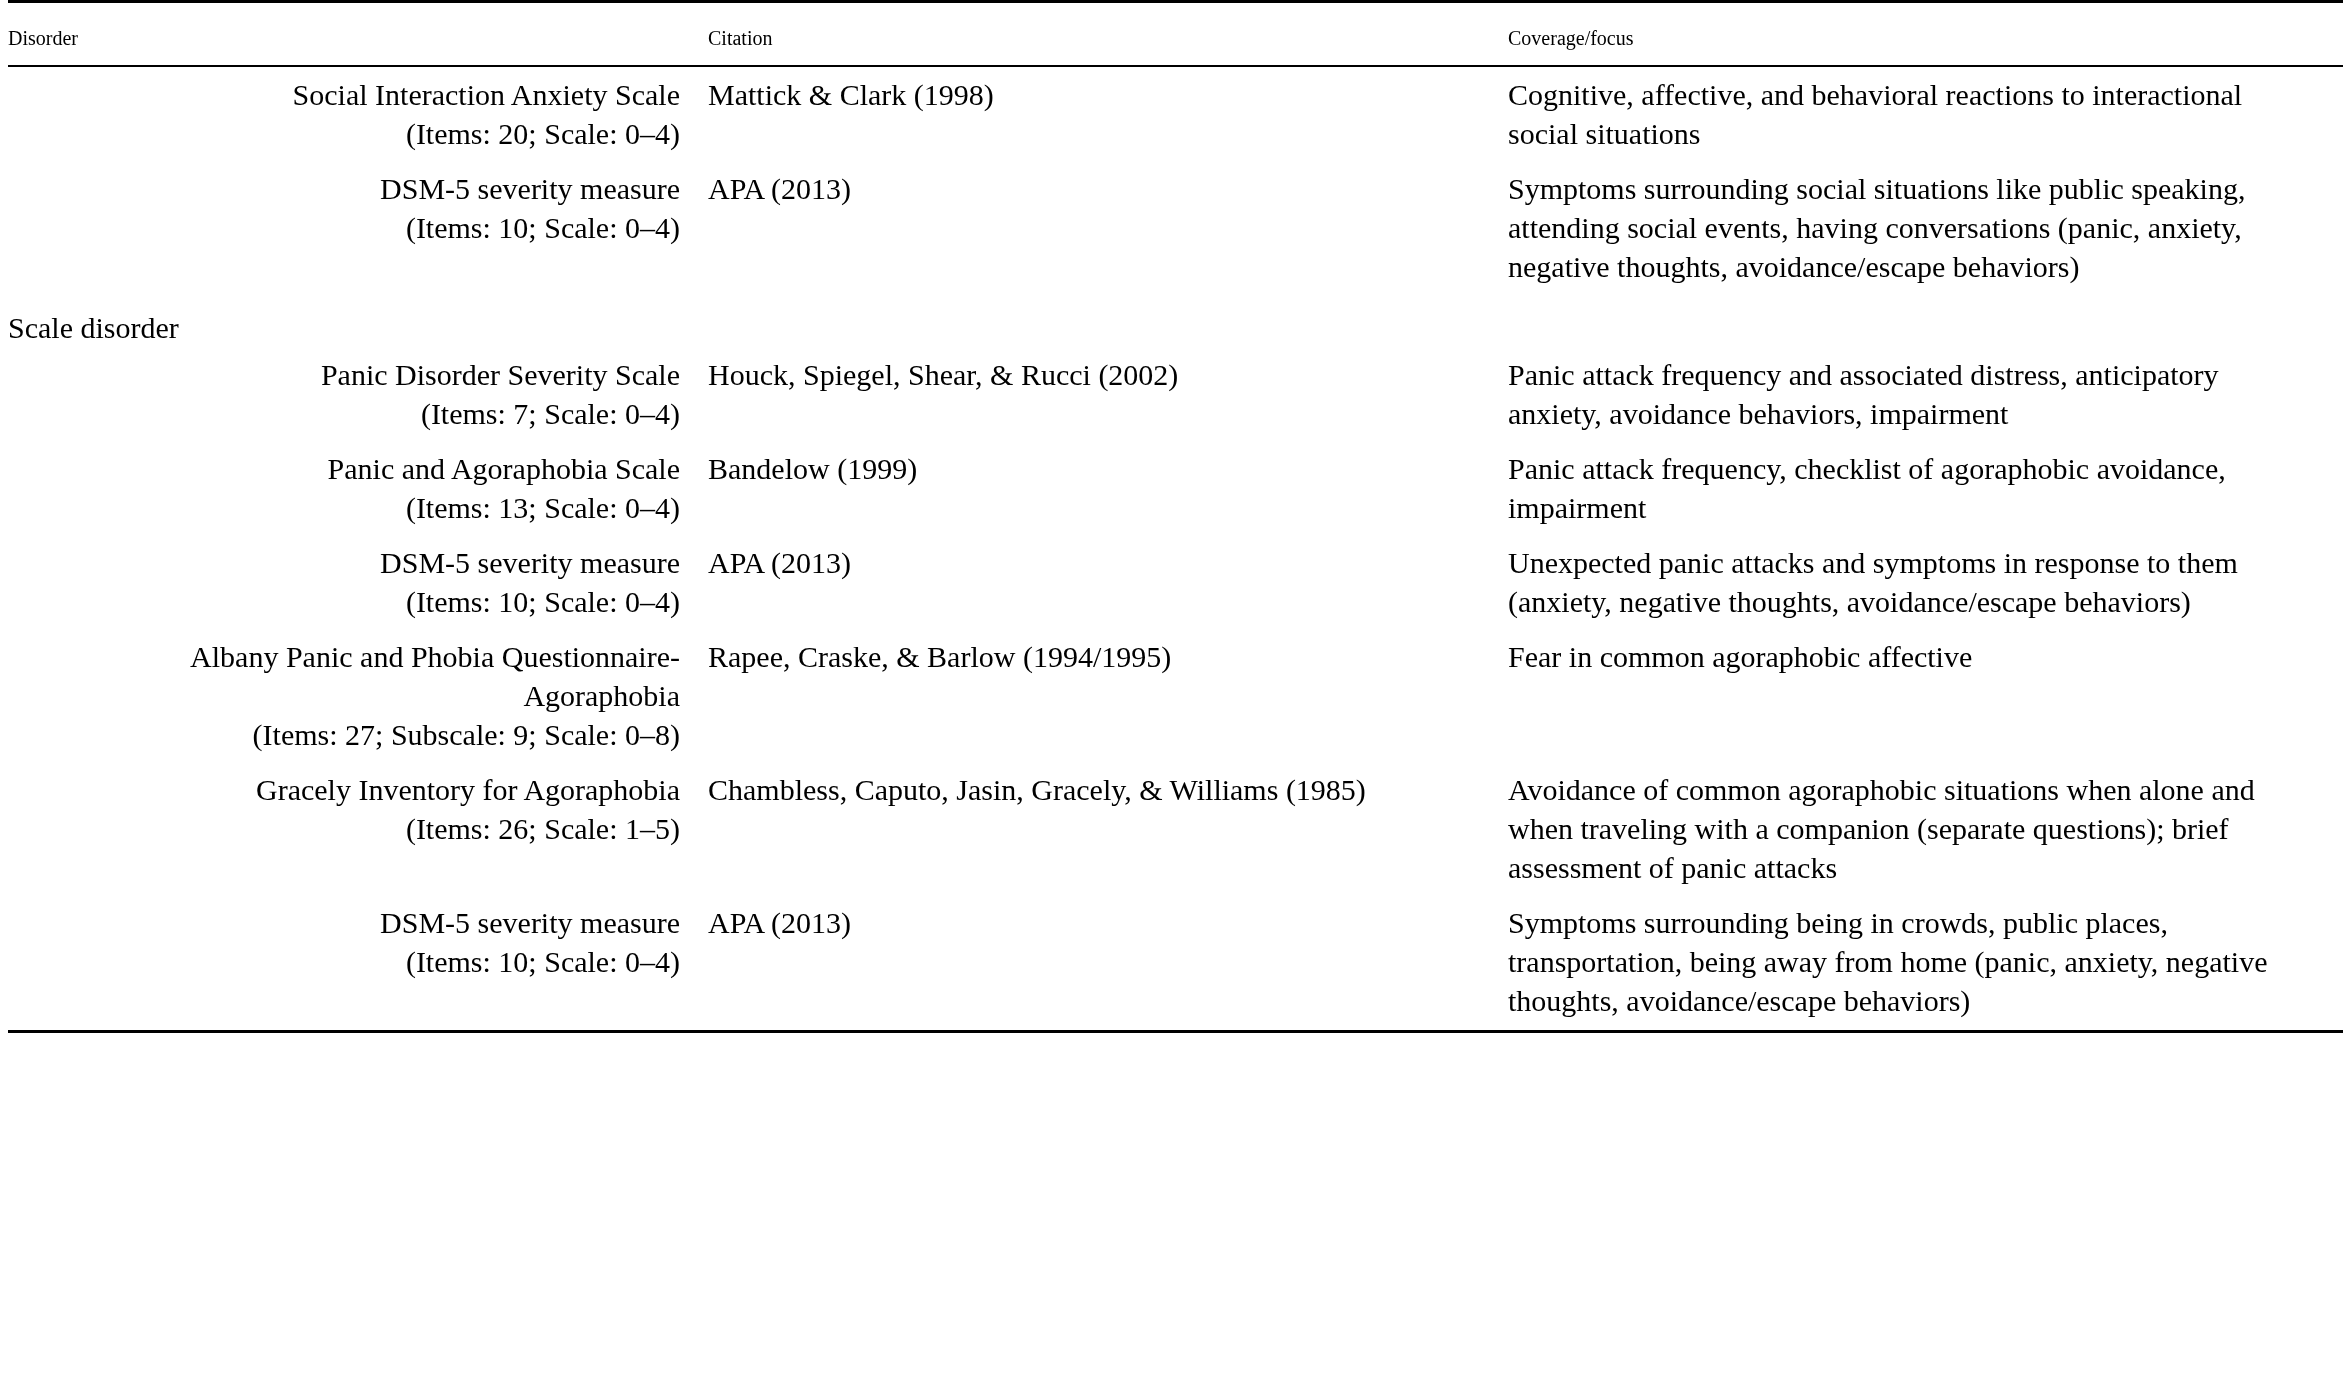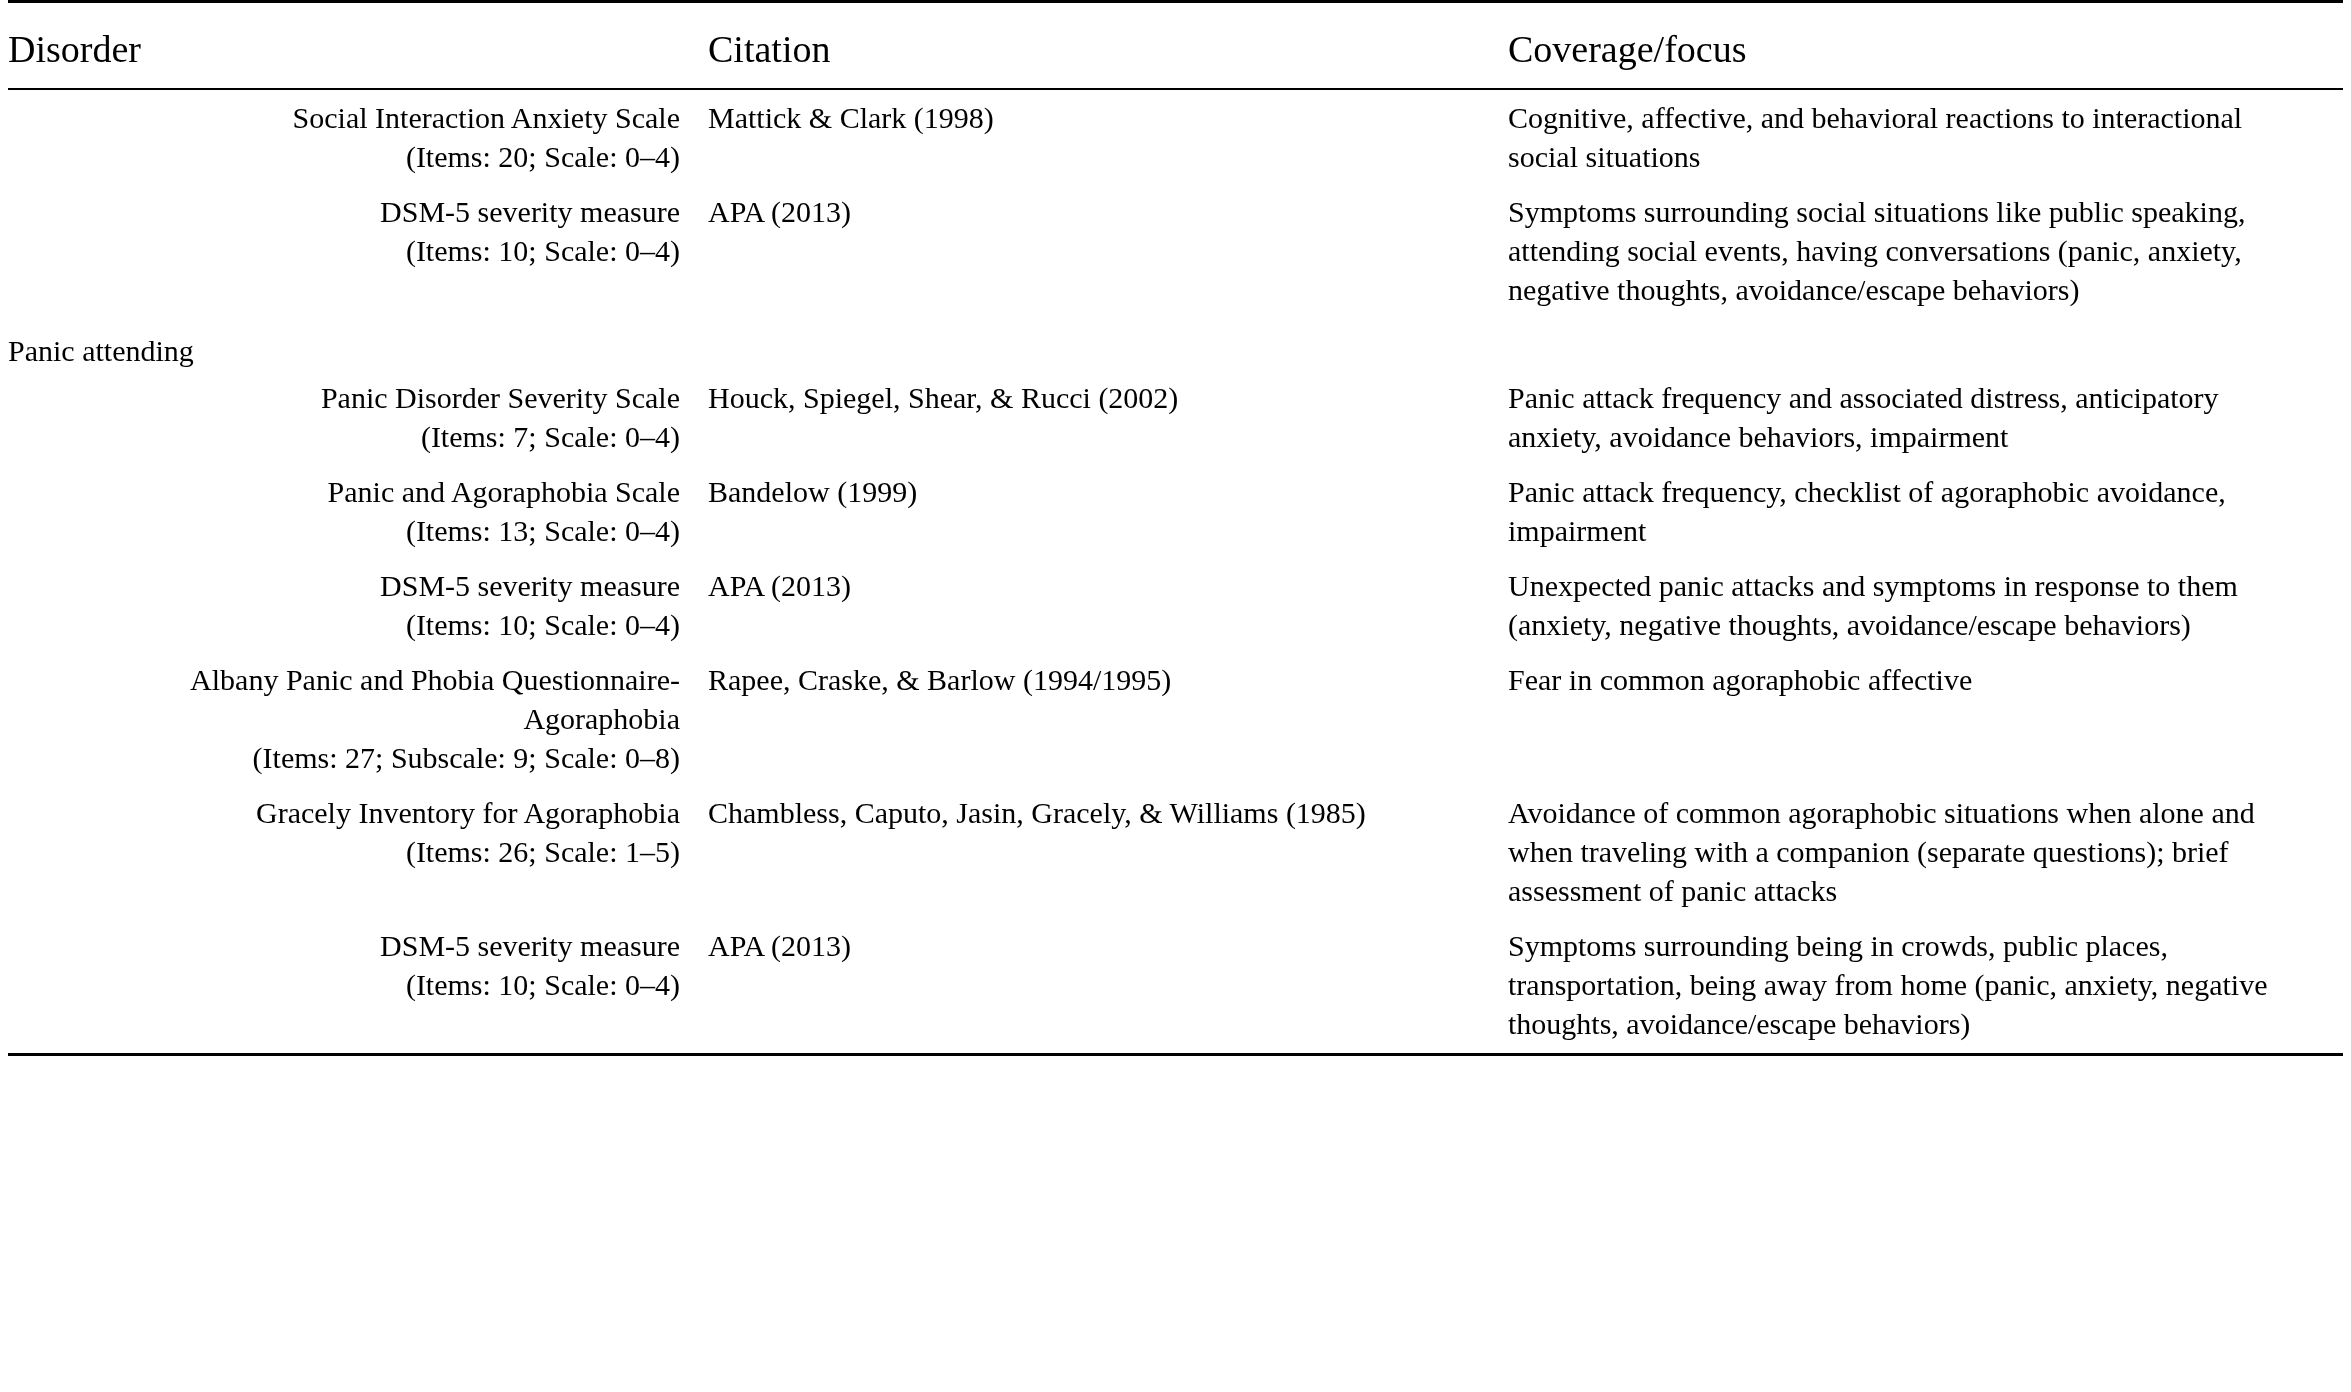--- a/index.html
+++ b/index.html
@@ -25,21 +25,21 @@
     font-size: 30px;
     line-height: 1.30;
   }
   table.measure-table col.c-disorder { width: 700px; }
   table.measure-table col.c-citation { width: 800px; }
   table.measure-table col.c-coverage { width: auto; }
 
   thead th {
     text-align: left;
     font-weight: normal;
-    font-size: 38px;
+    font-size: 20px;
     padding: 22px 18px 14px 0;
     vertical-align: bottom;
   }
   thead tr.head-row {
     border-top: 3px solid #000;
     border-bottom: 2px solid #000;
   }
   tbody td {
     vertical-align: top;
     padding: 8px 28px 8px 0;
@@ -92,21 +92,21 @@
           <td class="indent"><span><span>Social Interaction Anxiety Scale</span></span><span class="sub">(Items: 20; Scale: 0–4)</span></td>
           <td>Mattick &amp; Clark (1998)</td>
           <td>Cognitive, affective, and behavioral reactions to interactional social situations</td>
         </tr>
         <tr>
           <td class="indent"><span><span class="ital">DSM-5</span><span> severity measure</span></span><span class="sub">(Items: 10; Scale: 0–4)</span></td>
           <td>APA (2013)</td>
           <td>Symptoms surrounding social situations like public speaking, attending social events, having conversations (panic, anxiety, negative thoughts, avoidance/escape behaviors)</td>
         </tr>
         <tr class="group-row">
-          <td class="group-label" colspan="3">Panic attending</td>
+          <td class="group-label" colspan="3">Scale disorder</td>
         </tr>
         <tr>
           <td class="indent"><span><span>Panic Disorder Severity Scale</span></span><span class="sub">(Items: 7; Scale: 0–4)</span></td>
           <td>Houck, Spiegel, Shear, &amp; Rucci (2002)</td>
           <td>Panic attack frequency and associated distress, anticipatory anxiety, avoidance behaviors, impairment</td>
         </tr>
         <tr>
           <td class="indent"><span><span>Panic and Agoraphobia Scale</span></span><span class="sub">(Items: 13; Scale: 0–4)</span></td>
           <td>Bandelow (1999)</td>
           <td>Panic attack frequency, checklist of agoraphobic avoidance, impairment</td>

